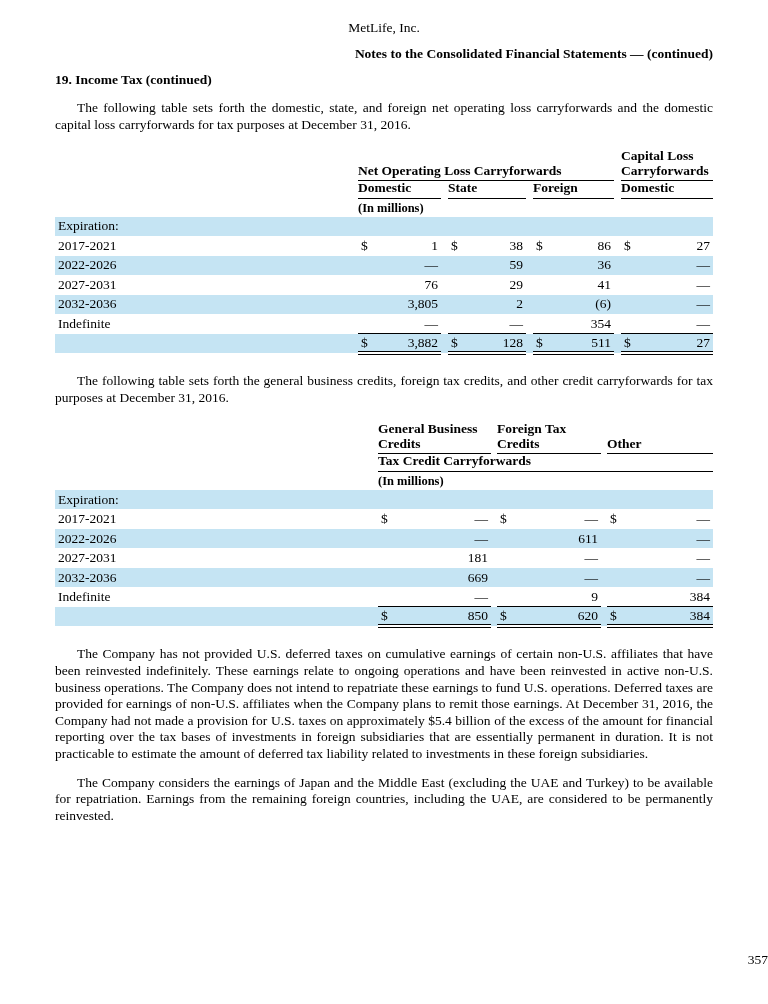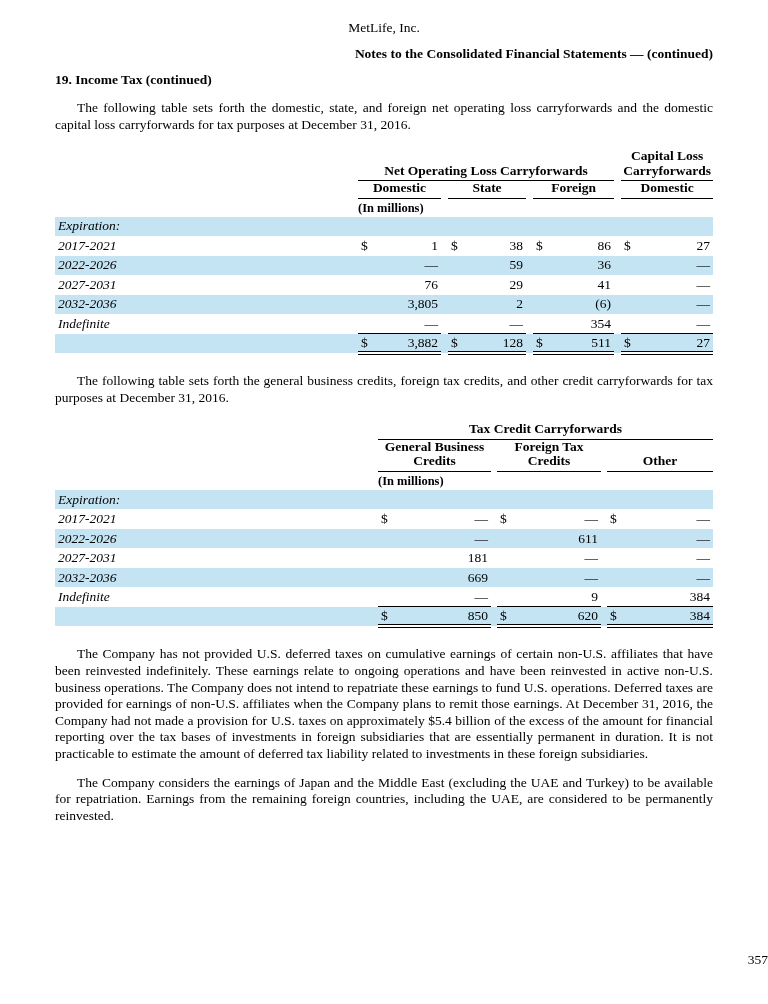--- a/index.html
+++ b/index.html
@@ -12,27 +12,27 @@
   .content { padding:16px 55px 0 55px; }
   .company-title { text-align:center; font-weight:normal; font-size:13.5px; margin-top:4px; }
   .doc-title { text-align:right; font-weight:bold; font-size:13.5px; margin-top:10px; }
   .section-heading { font-weight:bold; font-size:13.5px; margin-top:10px; }
   p.body-para {
     text-align:justify; text-indent:22px;
     line-height:16.6px; margin-top:12px;
   }
   table { border-collapse:collapse; table-layout:fixed; width:658px; margin-top:16px; }
   td { font-size:13.5px; vertical-align:bottom; overflow:hidden; }
-  tr.hrow td { font-weight:bold; text-align:center; line-height:14.5px; padding-bottom:2px; }
+  tr.hrow td { font-weight:bold; line-height:14.5px; padding-bottom:2px; }
   td.gh { border-bottom:1px solid #000; }
   td.ch { border-bottom:1px solid #000; }
   tr.units td { font-weight:bold; font-size:12.5px; padding:2px 0 1px 0; }
   tr.data td { height:19.5px; vertical-align:middle; }
   tr.shaded td { background:#c5e4f3; }
-  td.lbl { text-align:left; padding-left:3px;font-style:italic; }
+  td.lbl { text-align:left; padding-left:3px; }
   td.d { text-align:left; padding-left:3px; }
   td.v { text-align:right; padding-right:3px; }
   tr.total td.d, tr.total td.v {
     border-top:1px solid #000;
     border-bottom:4px double #000;
   }
   .page-number {
     position:absolute; bottom:36px; left:0; width:100%;
     text-align:right; font-size:13.5px;
   }
@@ -184,29 +184,29 @@
         <col style="width:6px">
       <col style="width:14px">
         <col style="width:90px">
         <col style="width:6px">
       <col style="width:14px">
         <col style="width:92px">
     </colgroup>
     <tbody>
         <tr class="hrow">
       <td></td>
+      <td class="ch" colspan="2">General Business Credits</td>
+      <td></td>
+      <td class="ch" colspan="2">Foreign Tax Credits</td>
+      <td></td>
+      <td class="ch" colspan="2">Other</td>
+    </tr>
+    <tr class="hrow">
+      <td></td>
       <td class="gh" colspan="8">Tax Credit Carryforwards</td>
-    </tr>
-    <tr class="hrow">
-      <td></td>
-      <td class="ch" colspan="2">General Business Credits</td>
-      <td></td>
-      <td class="ch" colspan="2">Foreign Tax Credits</td>
-      <td></td>
-      <td class="ch" colspan="2">Other</td>
     </tr>
     <tr class="units">
       <td></td>
       <td colspan="8">(In millions)</td>
     </tr>
     <tr class="data shaded">
       <td class="lbl" colspan="9">Expiration:</td>
     </tr>
     <tr class="data">
       <td class="lbl">2017-2021</td>

